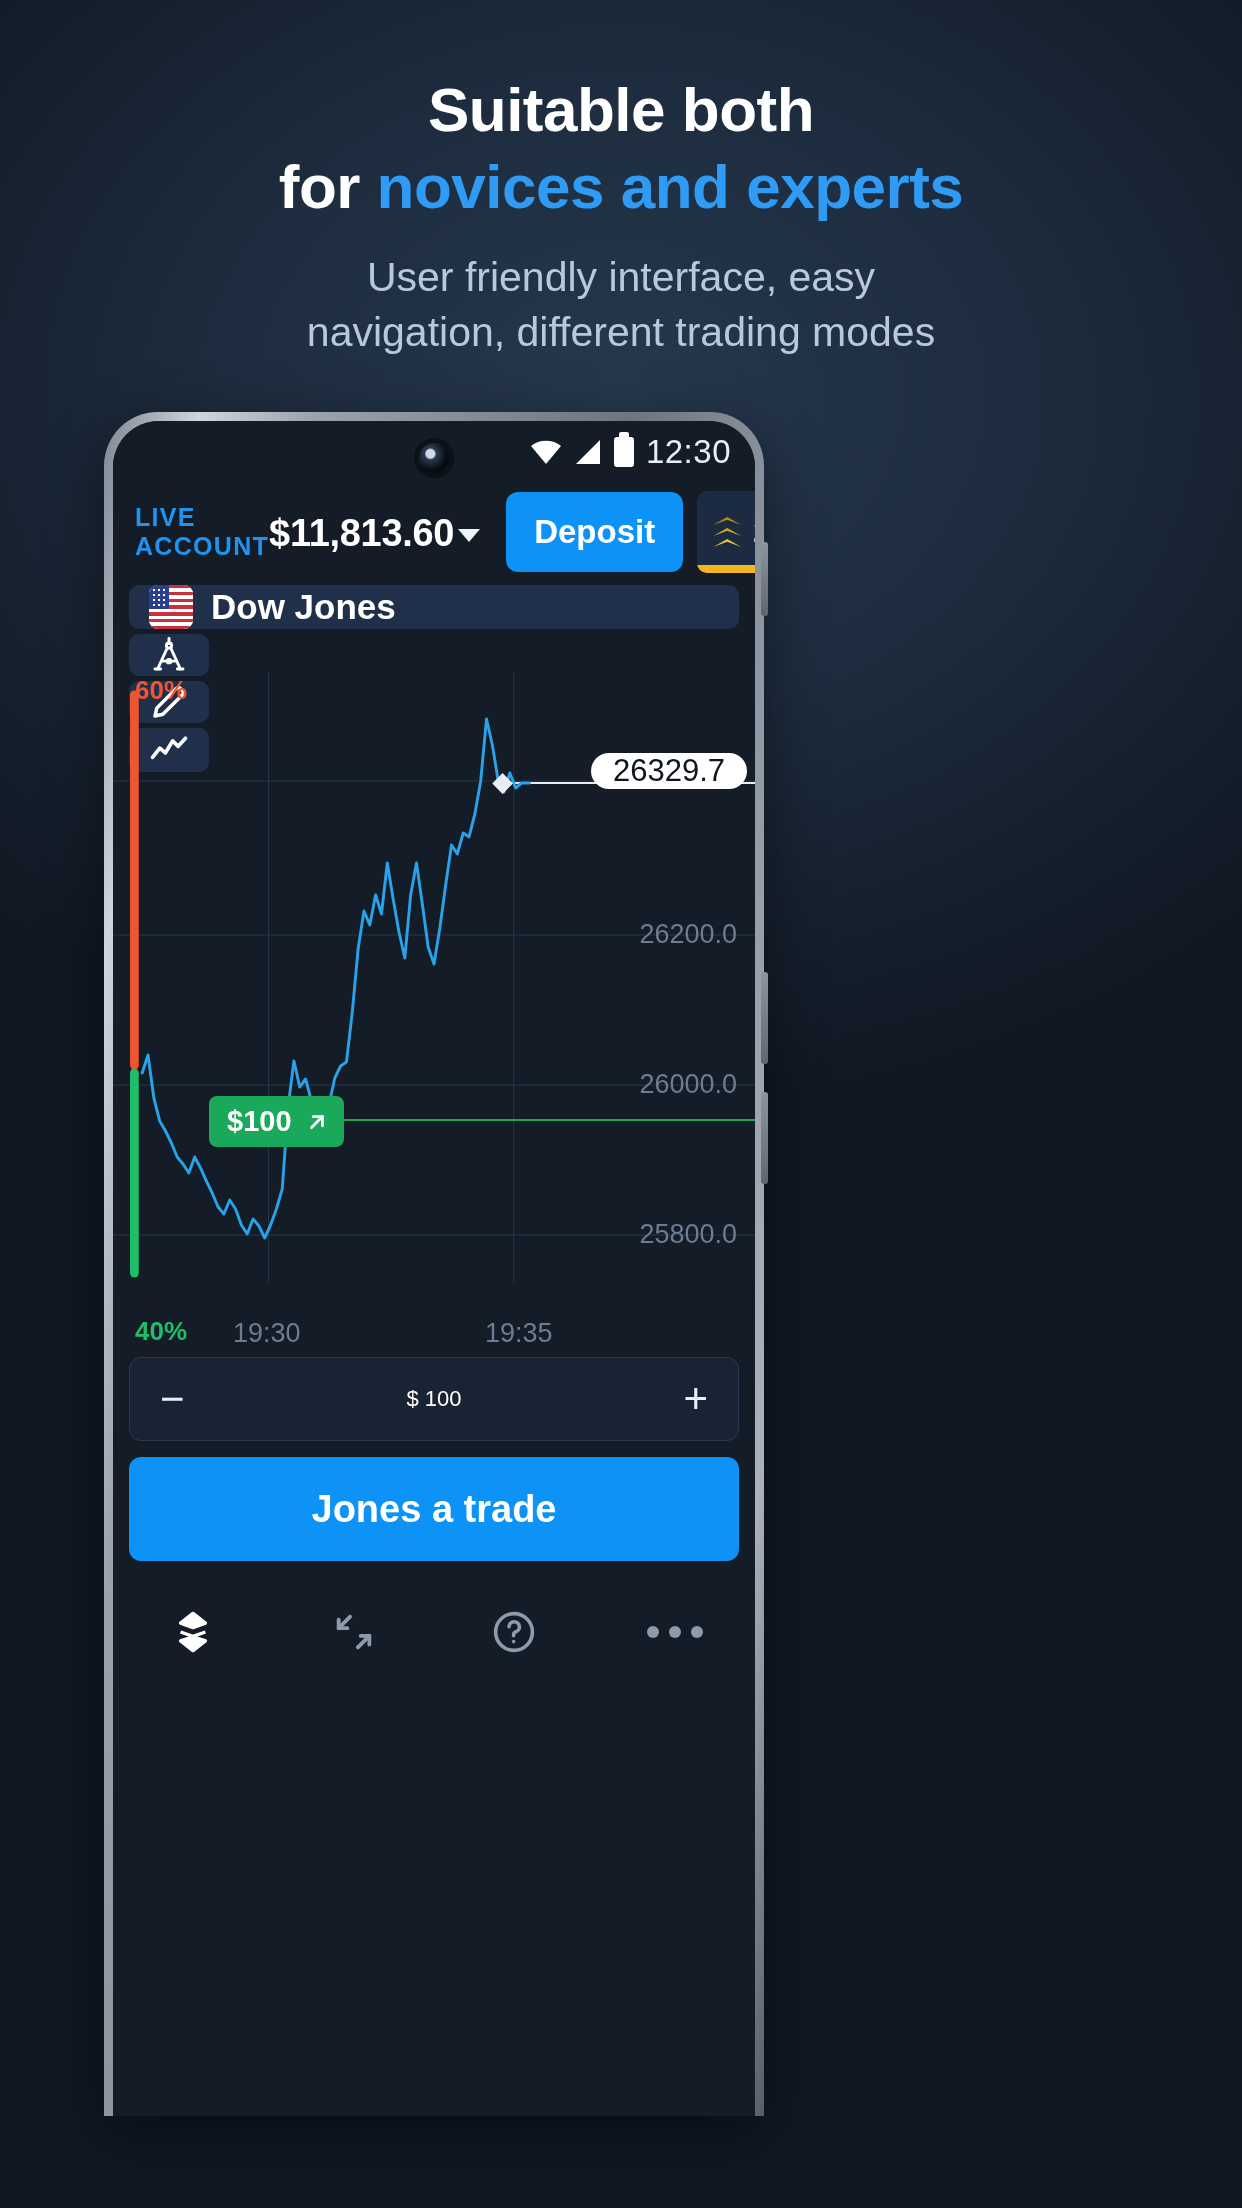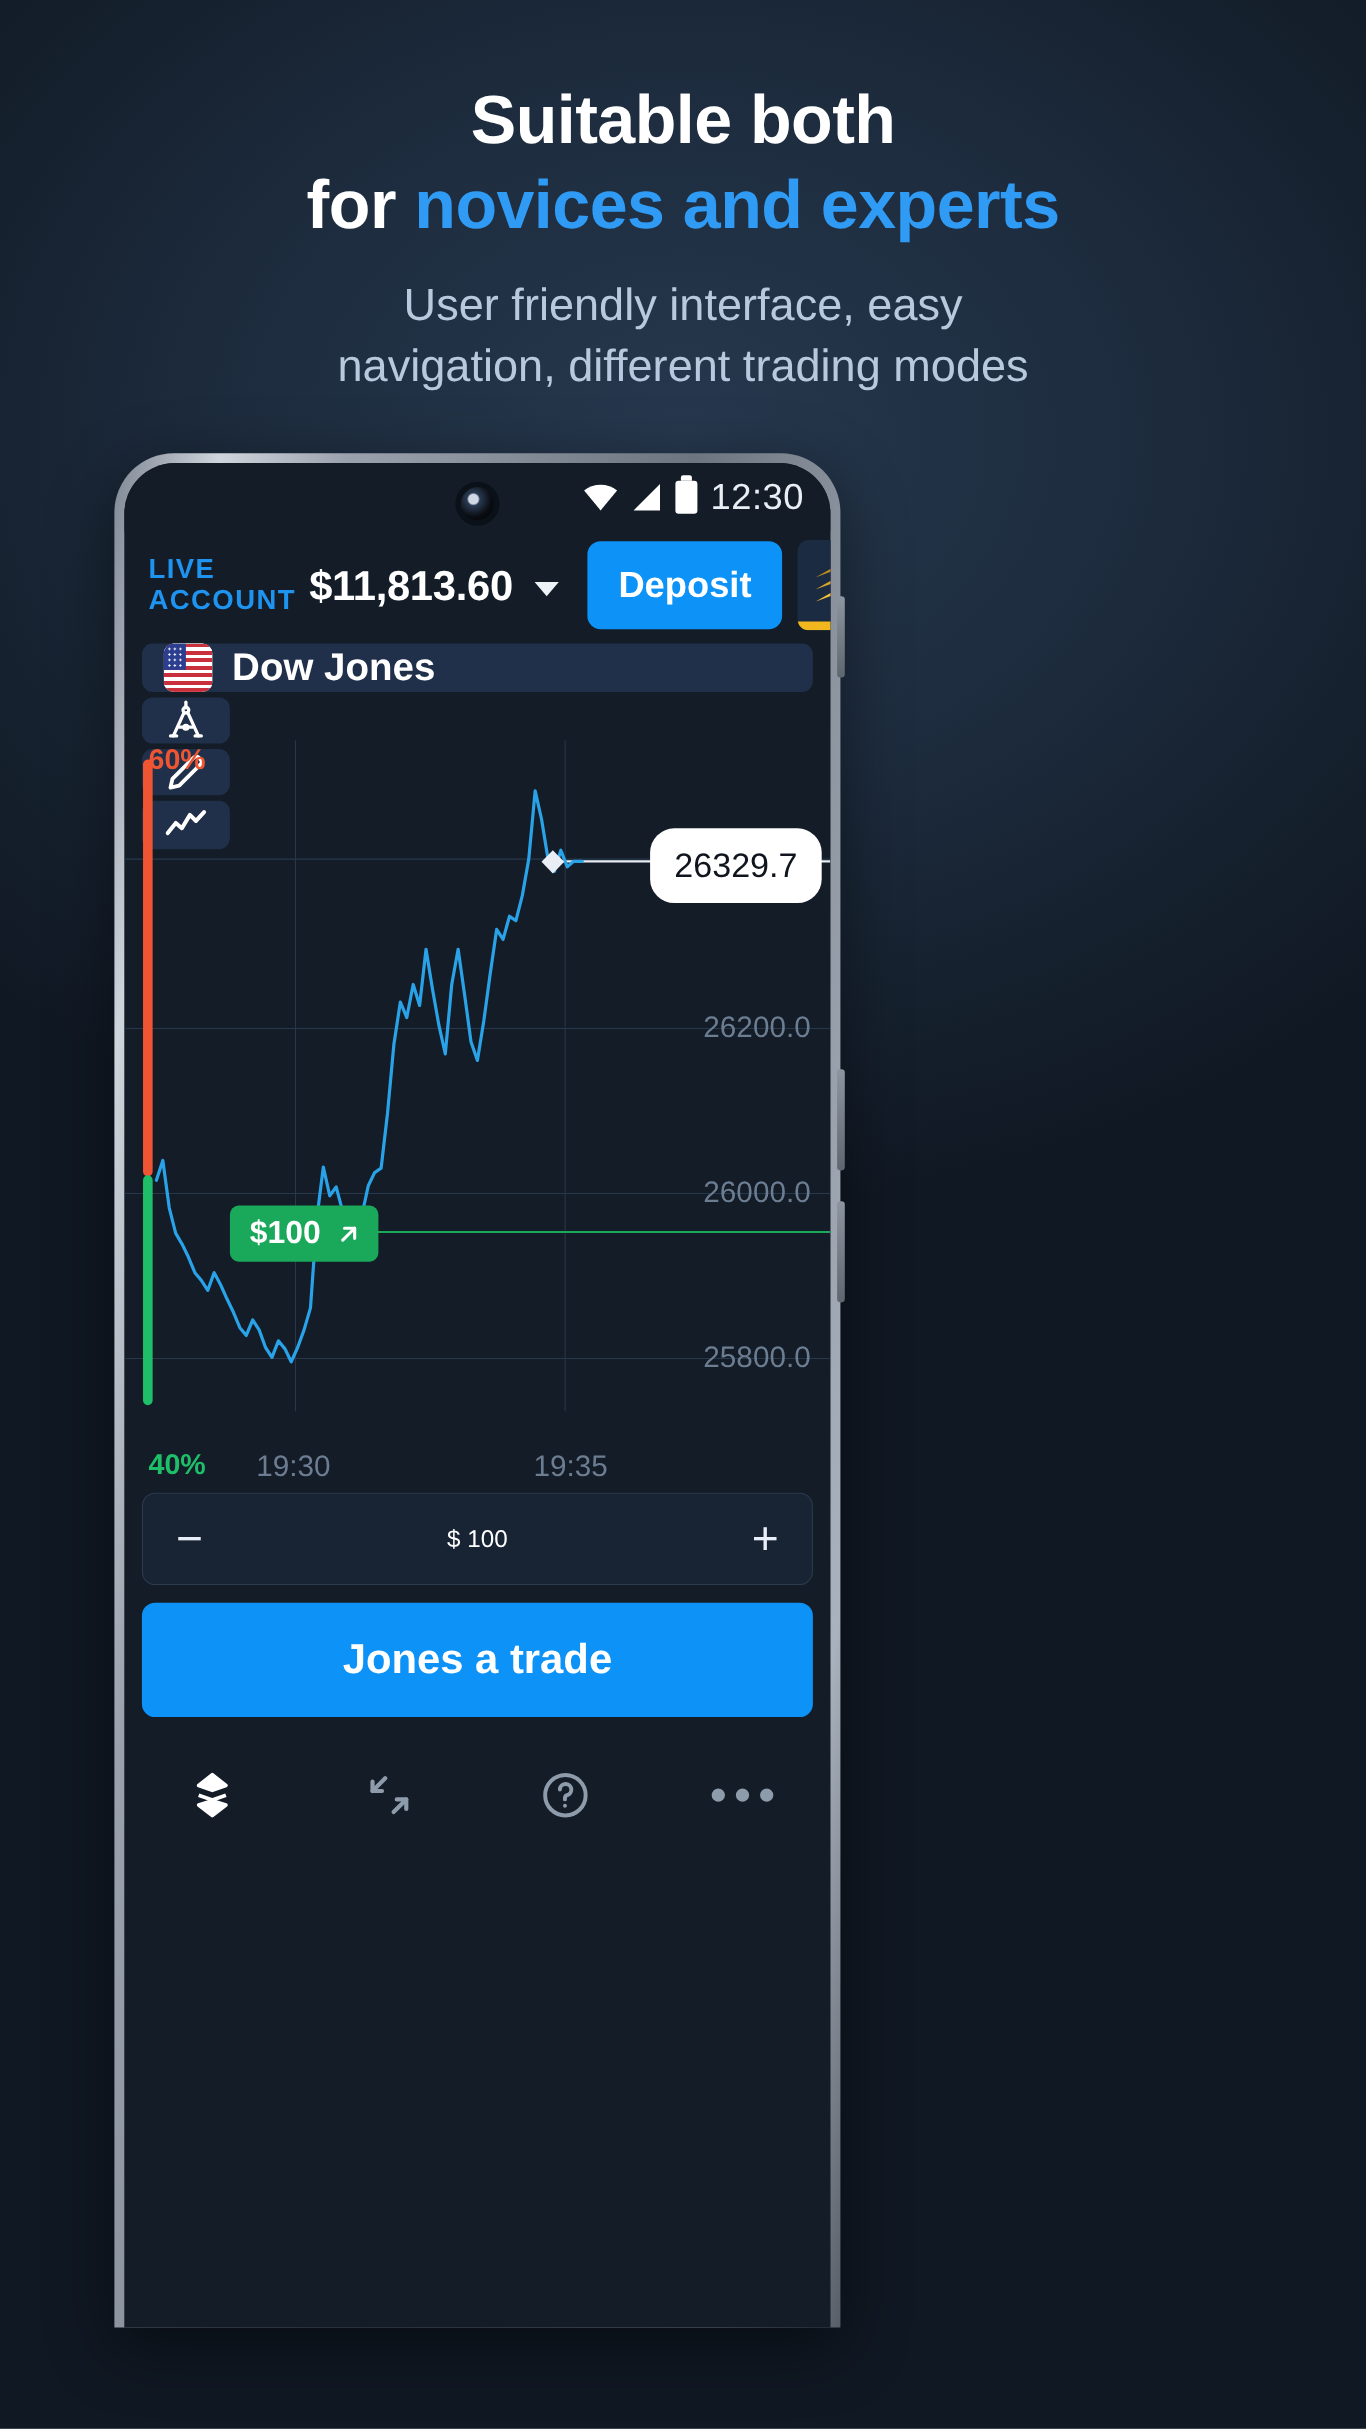--- a/index.html
+++ b/index.html
@@ -51,21 +51,21 @@
   .status-time { color:#e9eef5; font-size:33px; font-weight:500; letter-spacing:.5px; }
   .ico-wifi { width:32px; height:26px; }
   .ico-sig  { width:28px; height:26px; }
   .ico-bat  { width:20px; height:30px; background:#fff; border-radius:3px; position:relative; }
   .ico-bat:before { content:""; position:absolute; top:-5px; left:5px; width:10px; height:5px; background:#fff; border-radius:2px 2px 0 0; }
 
   
   .acct-bar { display:flex; align-items:center; padding:6px 16px 10px 22px; gap:14px; height:102px; }
   .acct-left { display:flex; flex-direction:row; justify-content:center; }
   .acct-label { color:#1f93f0; font-size:25px; font-weight:bold; letter-spacing:1.3px; }
-  .acct-bal-row { display:flex; align-items:center; gap:20px; margin-top:3px;margin-left:12px; }
+  .acct-bal-row { display:flex; align-items:center; gap:4px; margin-top:3px; }
   .acct-bal { color:#ffffff; font-size:38px; font-weight:bold; letter-spacing:-.3px; }
   .chev { width:0;height:0;border-left:11px solid transparent;border-right:11px solid transparent;border-top:13px solid #eef3f8; margin-top:4px;}
   .deposit-btn {
     background:#0d92f7; color:#fff; font-size:33px; font-weight:bold;
     border-radius:12px; padding:0 28px; height:80px; display:flex; align-items:center;
     margin-left:12px;
   }
   .profile-wrap { margin-left:auto; display:flex; position:relative; height:82px; }
   .rank-box {
     background:#1b2b42; border-radius:10px 0 0 10px; display:flex; align-items:center;
@@ -107,21 +107,21 @@
 
   
   .chart-area { position:relative; height:672px; margin-top:4px; }
   .chart-svg { position:absolute; inset:0; width:100%; height:100%; }
   .pct-top { position:absolute; left:22px; top:2px; color:#ef5532; font-size:26px; font-weight:bold; }
   .pct-bot { position:absolute; left:22px; bottom:-2px; color:#1fbf6a; font-size:26px; font-weight:bold; }
   .ylab { position:absolute; right:18px; color:#6c7d92; font-size:27px; }
   .xlab { position:absolute; bottom:-4px; color:#6c7d92; font-size:27px; }
   .price-tag {
     position:absolute; right:8px; top:80px; background:#fff; color:#10151d;
-    font-size:31px; font-weight:500; padding:16px 22px; border-radius:22px;
+    font-size:31px; font-weight:500; padding:0 22px; border-radius:22px;
   }
   .deal-tag {
     position:absolute; left:96px; top:423px; background:#1aa85a; color:#fff;
     font-size:29px; font-weight:bold; padding:9px 14px 9px 18px; border-radius:8px;
     display:flex; align-items:center; gap:12px;
   }
 
   
   .amount-row {
     margin:12px 16px 0 16px; height:84px; border:1px solid #2b3a4e; border-radius:12px;

